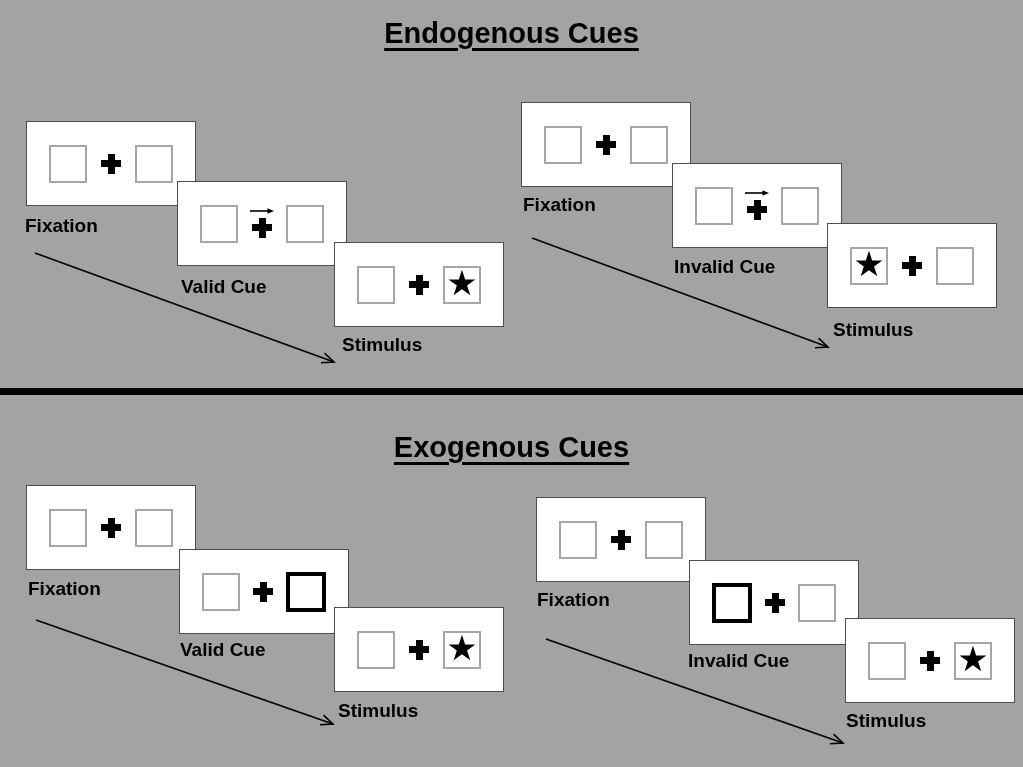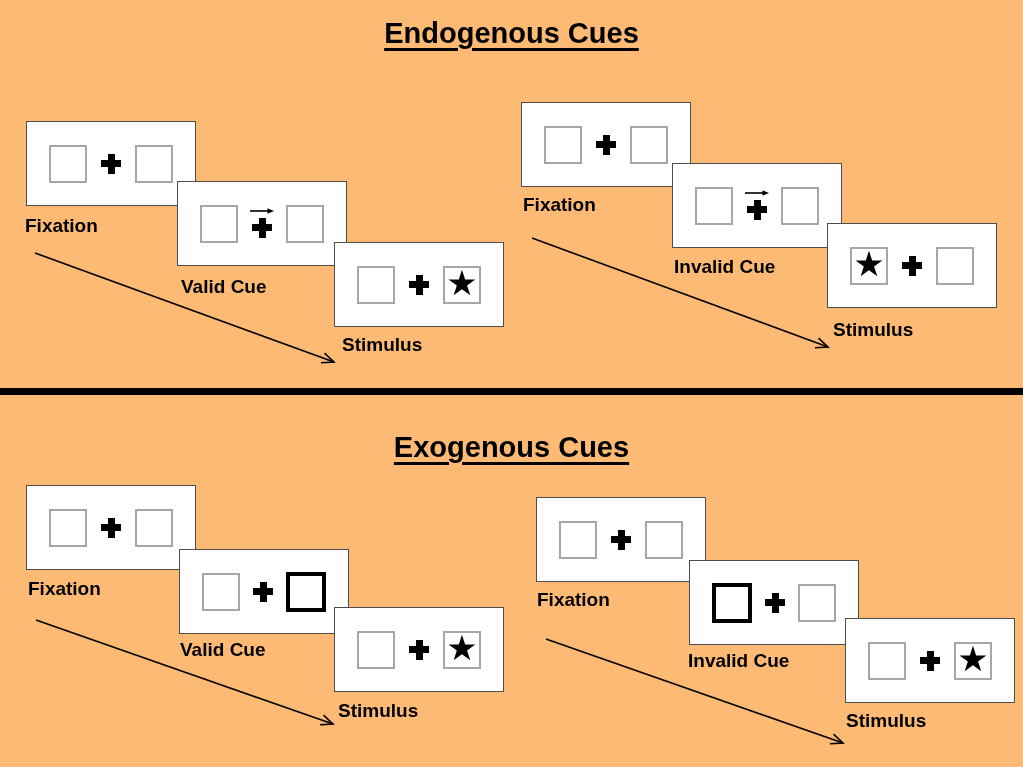--- a/index.html
+++ b/index.html
@@ -1,17 +1,17 @@
 <!DOCTYPE html>
 <html><head>
 <meta charset="utf-8">
 <style>
   html,body { margin:0; padding:0; background:#ffffff; }
   .canvas {
-    position:relative; width:1023px; height:767px; background:#fdba74;
+    position:relative; width:1023px; height:767px; background:#a3a3a3;
     font-family:"Liberation Sans", sans-serif; overflow:hidden; color:#000;
   }
   .section-title {
     position:absolute; left:0; width:1023px; text-align:center;
     font-size:29px; font-weight:bold; line-height:1.1;
   }
   .section-title .underlined {
     text-decoration:underline; text-decoration-thickness:3px; text-underline-offset:5px;
   }
   .title-endogenous { top:18px; }

